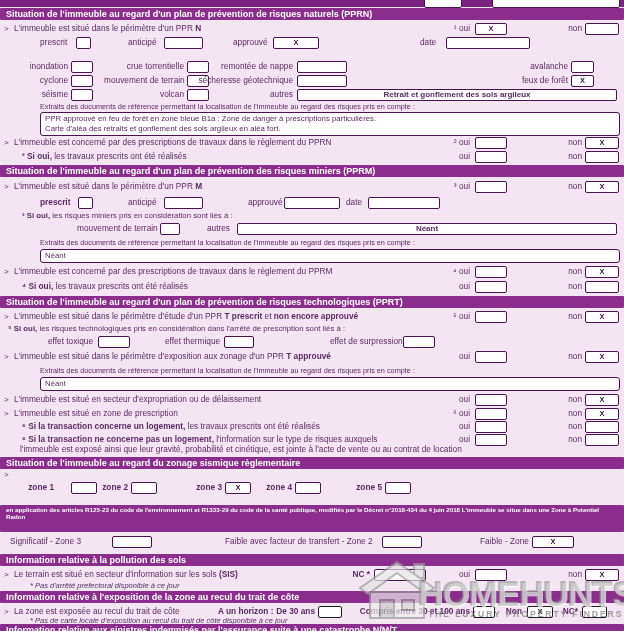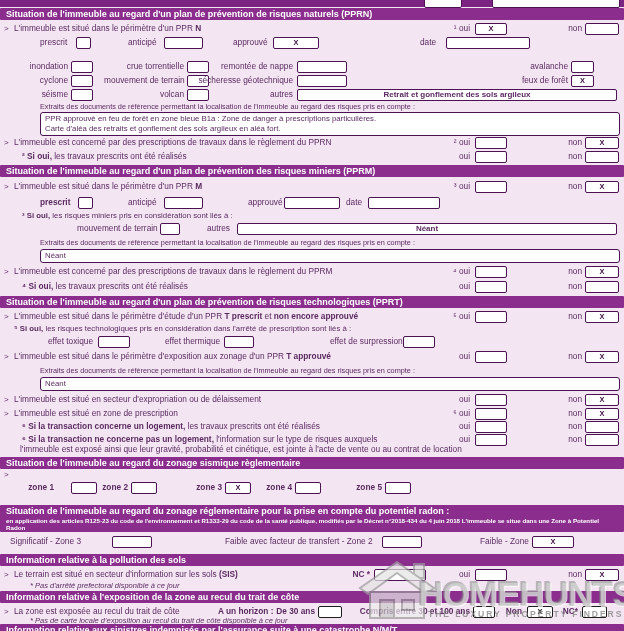--- a/index.html
+++ b/index.html
@@ -190,21 +190,21 @@
   <div class="row" style="top:310px">
     <span class="chev">&gt;</span>
     <span class="t" style="left:14px"><span>L'immeuble est situé dans le périmètre d'étude d'un PPR </span><b>T prescrit</b><span> et </span><b>non encore approuvé</b></span>
     <span class="t lr ol">⁵ oui</span>
     <span class="box ob"></span>
     <span class="t lr nl">non</span>
     <span class="box nb">X</span>
   </div>
 
   <div class="row note" style="top:324px;height:9px;line-height:9px">
-    <span class="t" style="left:14px"><b>⁵ Si oui,</b><span> les risques technologiques pris en considération dans l'arrêté de prescription sont liés à :</span></span>
+    <span class="t" style="left:8px"><b>⁵ Si oui,</b><span> les risques technologiques pris en considération dans l'arrêté de prescription sont liés à :</span></span>
   </div>
 
   <div class="row" style="top:335px">
     <span class="t" style="left:48px">effet toxique</span>
     <span class="box" style="left:98px;width:30px"></span>
     <span class="t" style="left:165px">effet thermique</span>
     <span class="box" style="left:224px;width:28px"></span>
     <span class="t" style="left:330px">effet de surpression</span>
     <span class="box" style="left:403px;width:30px"></span>
   </div>
@@ -283,21 +283,20 @@
 
   <div class="row" style="top:518px;height:9px;line-height:9px">
     <span class="t ctr" style="left:22px;width:80px">très faible</span>
     <span class="t ctr" style="left:93px;width:80px">faible</span>
     <span class="t ctr" style="left:187px;width:80px">modérée</span>
     <span class="t ctr" style="left:257px;width:80px">moyenne</span>
     <span class="t ctr" style="left:347px;width:80px">forte</span>
   </div>
 
   <div class="radonhdr" style="top:505px">
-    <div class="main">Situation de l'immeuble au regard du zonage réglementaire pour la prise en compte du potentiel radon :</div>
     <div class="sub">en application des articles R125-23 du code de l'environnement et R1333-29 du code de la santé publique, modifiés par le Décret n°2018-434 du 4 juin 2018 L'immeuble se situe dans une Zone à Potentiel Radon</div>
   </div>
 
   <div class="row" style="top:535px">
     <span class="t" style="left:10px">Significatif - Zone 3</span>
     <span class="box" style="left:112px;width:38px"></span>
     <span class="t" style="left:225px">Faible avec facteur de transfert - Zone 2</span>
     <span class="box" style="left:382px;width:38px"></span>
     <span class="t" style="left:480px">Faible - Zone 1</span>
     <span class="box" style="left:532px;width:40px">X</span>

